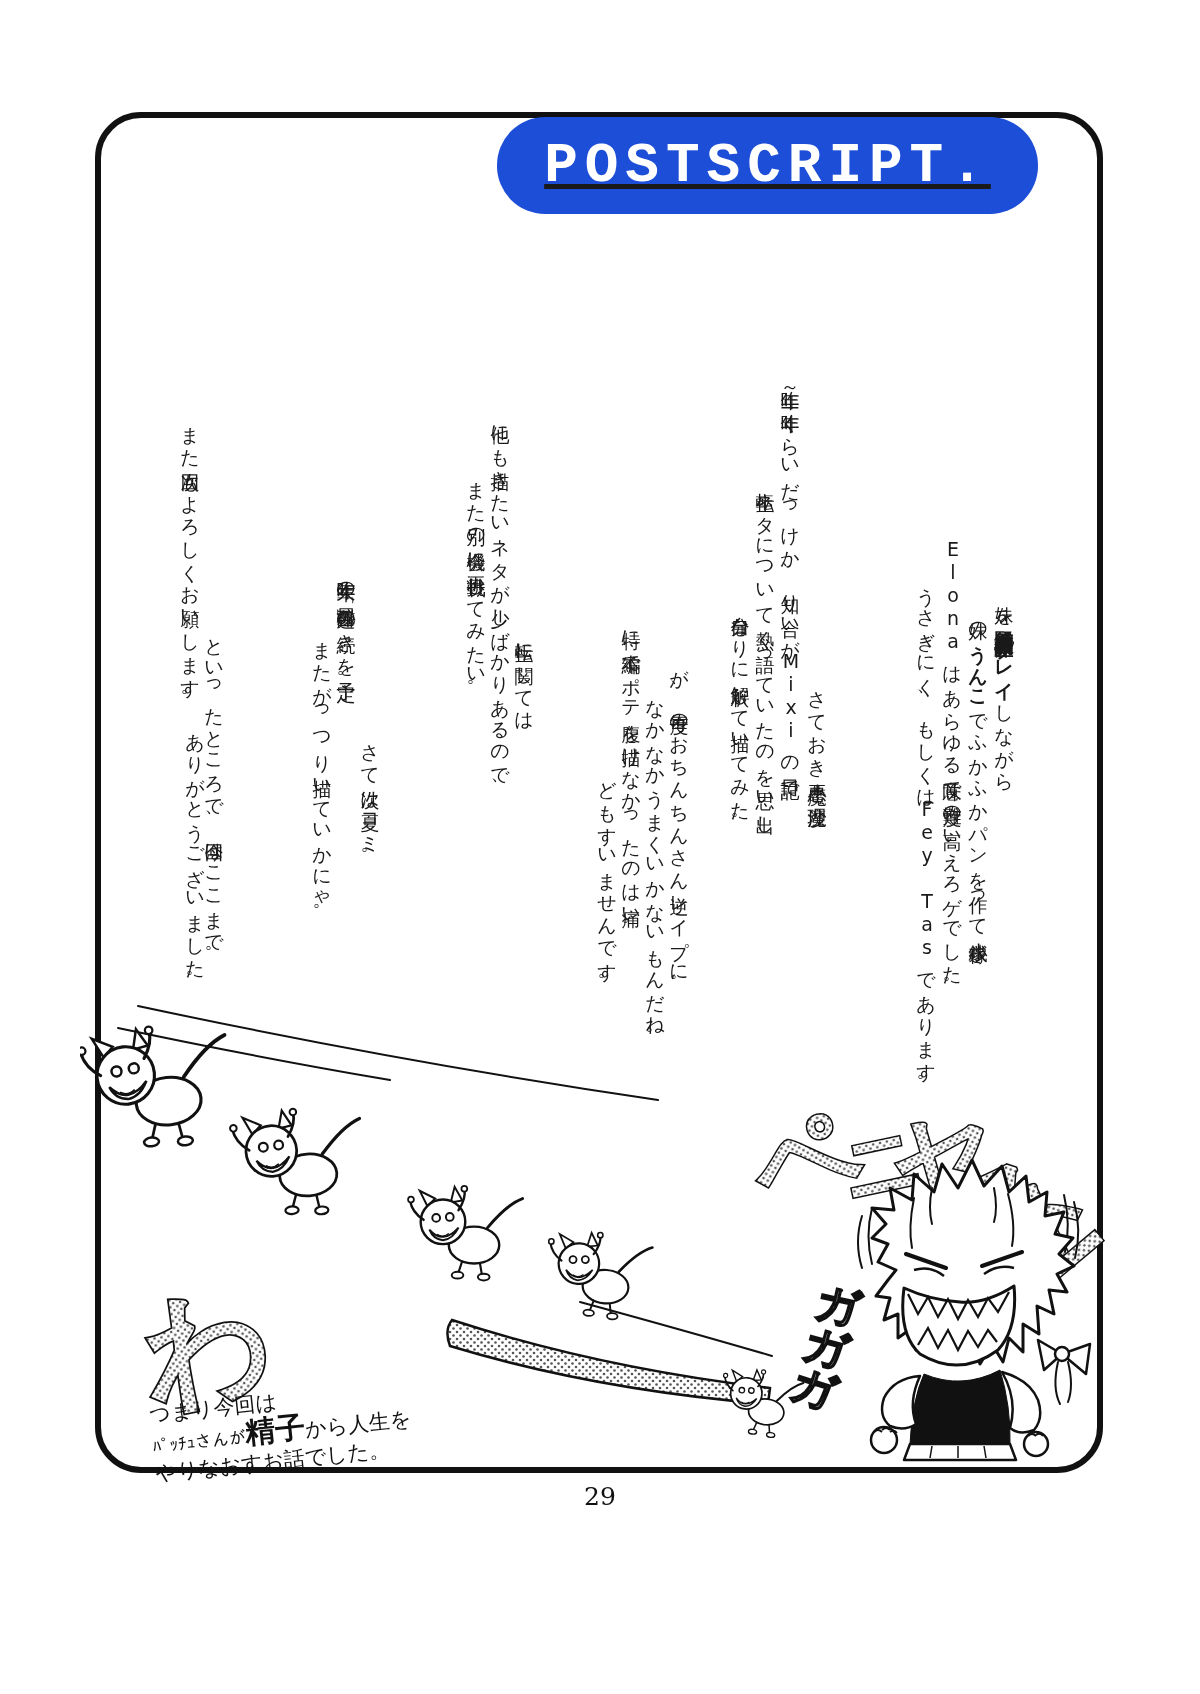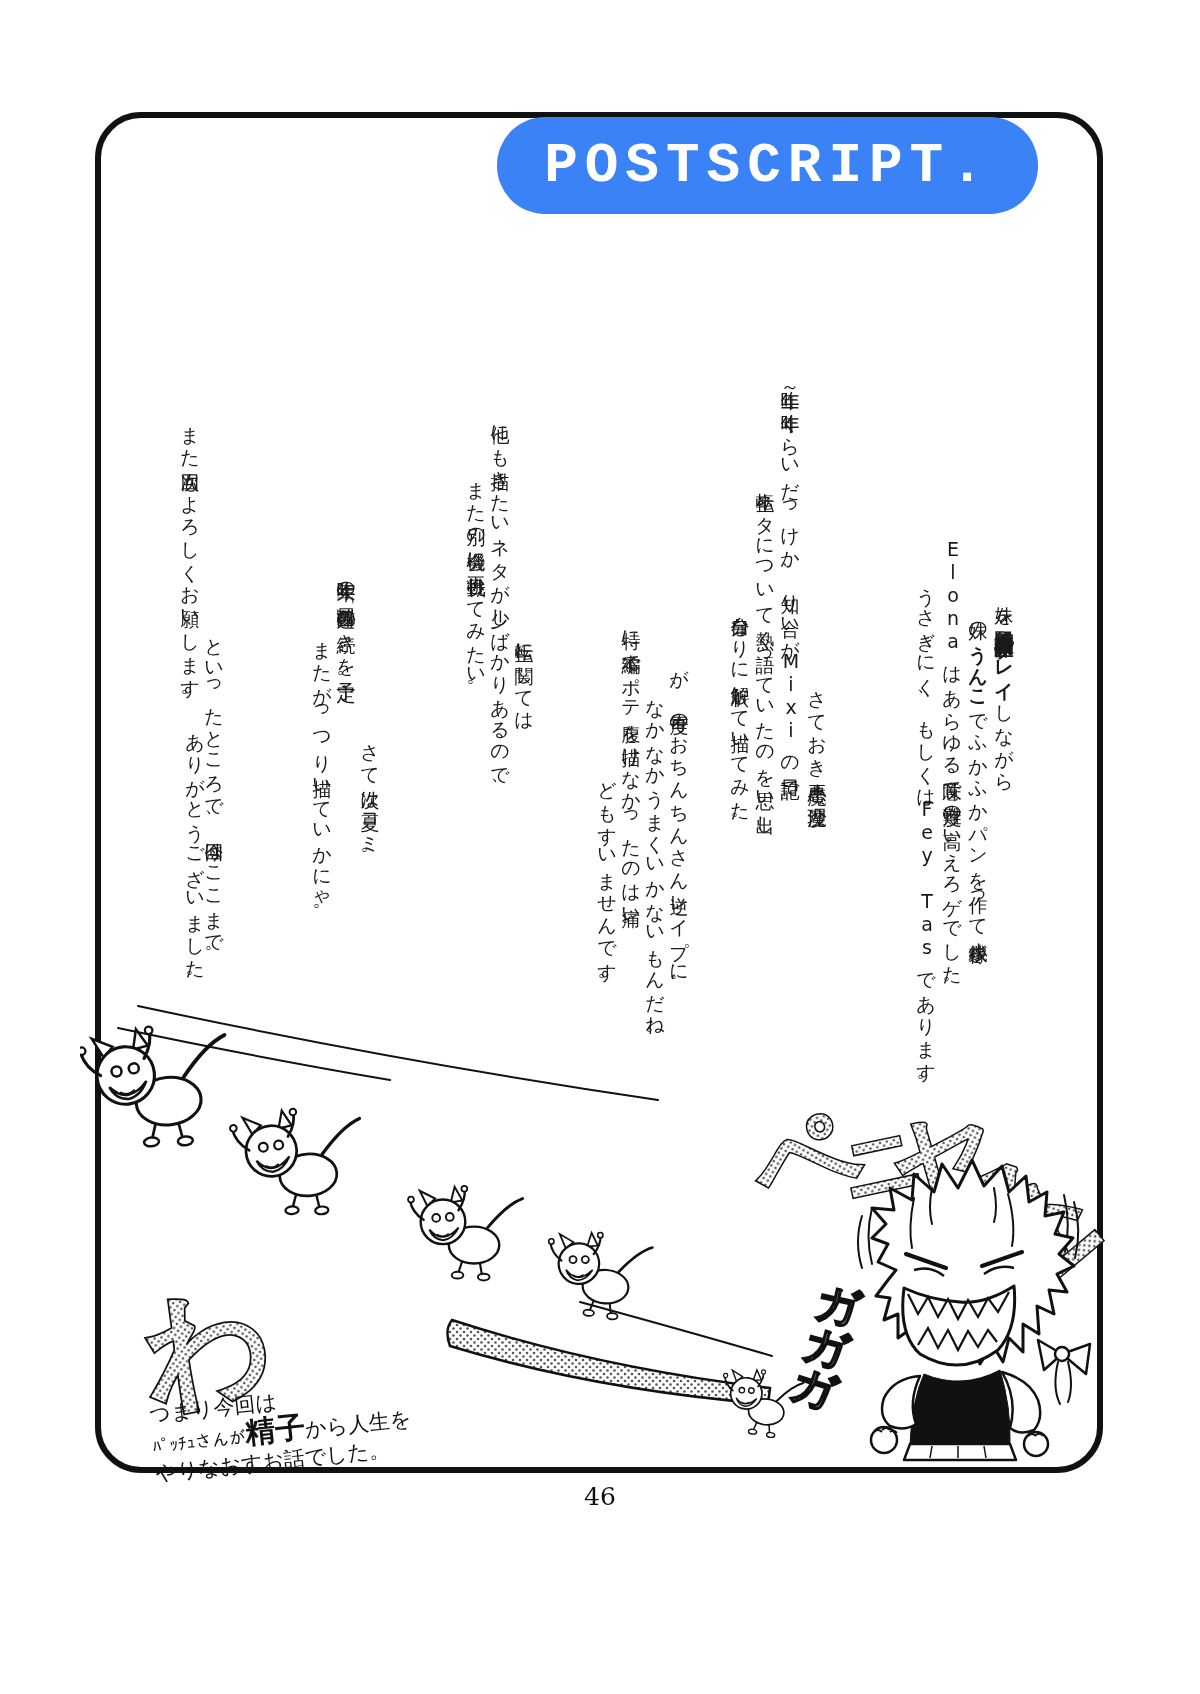--- a/index.html
+++ b/index.html
@@ -1,21 +1,21 @@
 <!DOCTYPE html>
 <html><head>
 <meta charset="utf-8">
 <style>
   html,body{margin:0;padding:0;background:#e8e8e8;}
   .page{position:relative;width:1200px;height:1694px;background:#ffffff;overflow:hidden;
         font-family:"DejaVu Sans",sans-serif;color:#1a1a1a;}
   .border-frame{position:absolute;left:95px;top:112px;width:1008px;height:1361px;
         border:6px solid #111;border-radius:46px;box-sizing:border-box;}
-  .banner{position:absolute;left:497px;top:117px;width:541px;height:97px;background:#3b82f6;
-        border-radius:48px;display:flex;align-items:center;justify-content:center;}
+  .banner{position:absolute;left:497px;top:117px;width:541px;height:97px;background:#1d4ed8;
+        border-radius:48px;display:flex;align-items:center;justify-content:center;text-decoration:underline;}
   .banner-text{font-family:"Liberation Mono","DejaVu Sans Mono",monospace;font-weight:bold;
         font-size:56px;letter-spacing:7px;color:#ffffff;white-space:nowrap;}
   .v{position:absolute;writing-mode:vertical-rl;text-orientation:upright;font-size:19px;
         line-height:24px;letter-spacing:1px;white-space:nowrap;color:#1a1a1a;}
   .b{font-weight:bold;}
   .art{position:absolute;left:80px;top:990px;width:1030px;height:490px;}
   .ln{fill:none;stroke:#111;stroke-width:2;stroke-linecap:round;}
   .ink{fill:#ffffff;stroke:#111;stroke-width:2.5;stroke-linejoin:round;}
   .thick{fill:#ffffff;stroke:#111;stroke-width:3;stroke-linejoin:round;}
   .sfx-big{font-family:"DejaVu Sans",sans-serif;font-weight:bold;fill:url(#ht);
@@ -165,15 +165,15 @@
 
     <text class="sfx-wa" dominant-baseline="central" transform="translate(207,1345) rotate(-10)">わ</text>
   </svg>
 
   <div class="caption">
     <div>つまり今回は</div>
     <div><span class="small">ﾊﾟｯﾁｭさんが</span><span class="big-bold">精子</span><span>から人生を</span></div>
     <div>やりなおすお話でした。</div>
   </div>
 
-  <div class="pageno">46</div>
+  <div class="pageno">29</div>
 
 </div>
 
 </body></html>

